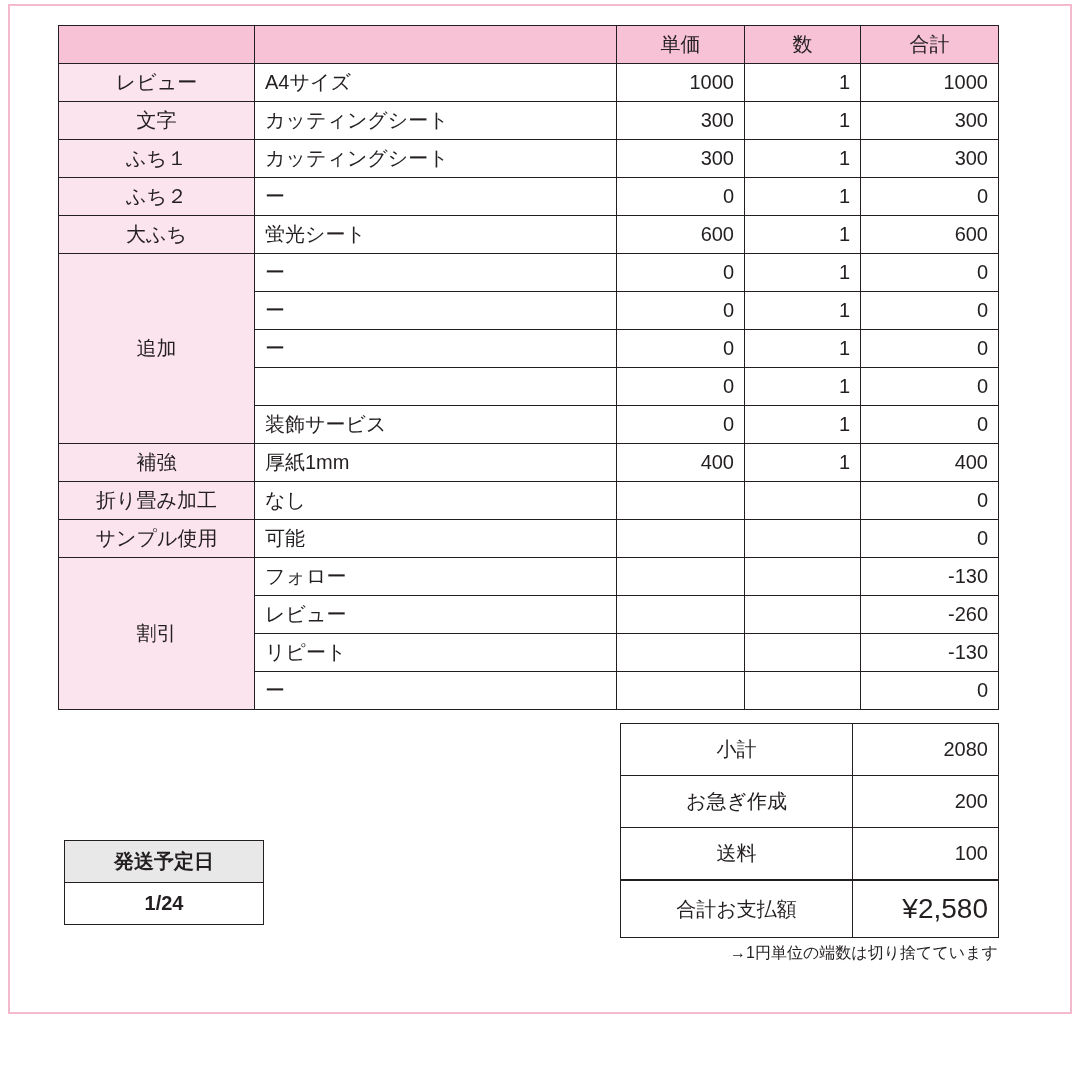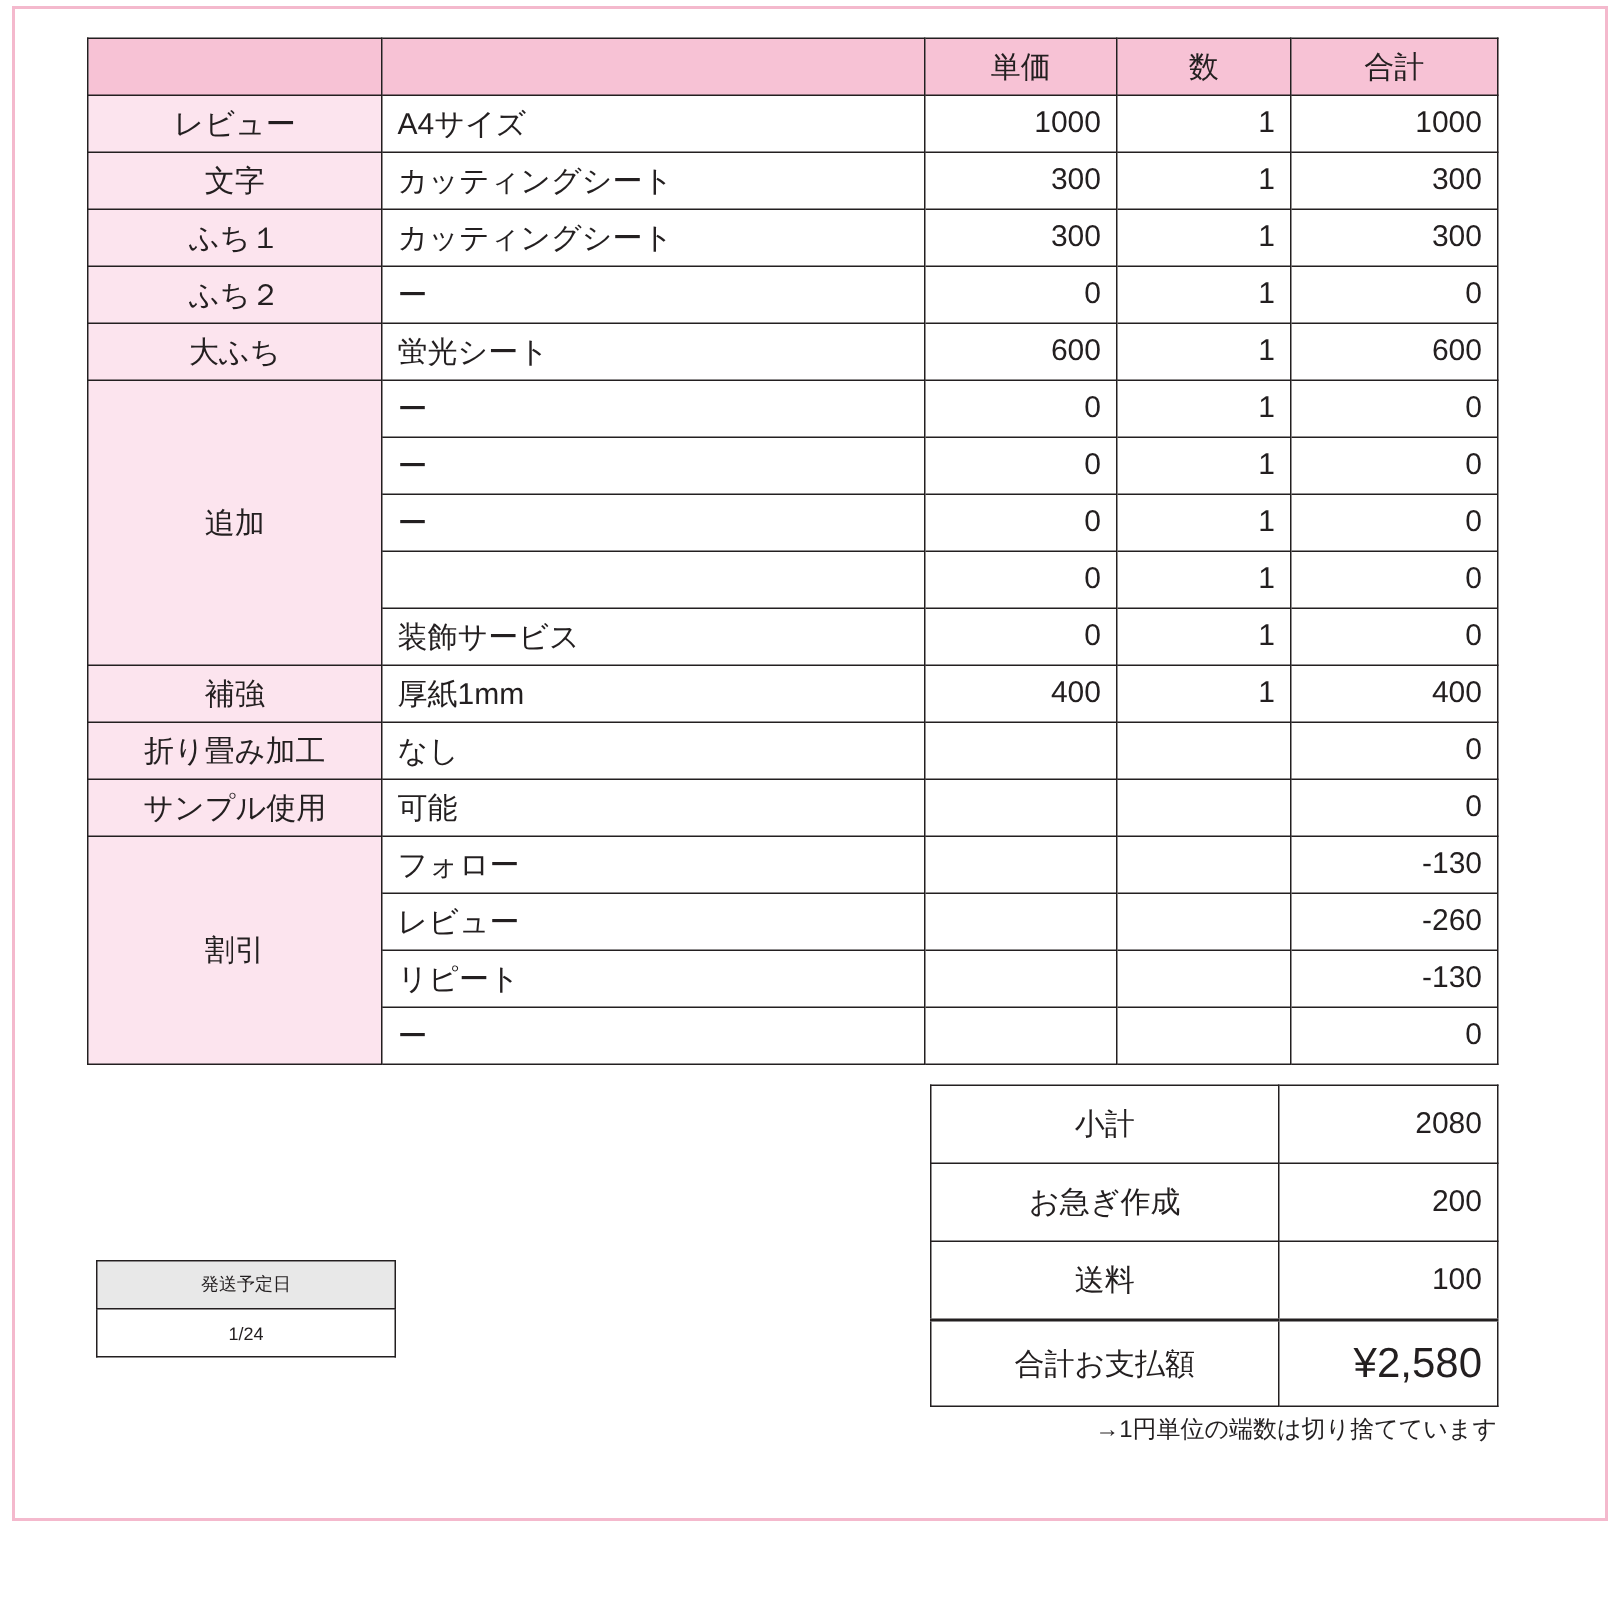--- a/index.html
+++ b/index.html
@@ -129,24 +129,24 @@
     top: 840px;
     width: 200px;
   }
   table.ship {
     border-collapse: collapse;
     table-layout: fixed;
     width: 200px;
   }
   table.ship td {
     border: 1px solid #231f20;
-    height: 32px;
+    height: 42px;
     text-align: center;
-    font-size: 12px;
-    font-weight: normal;
+    font-size: 20px;
+    font-weight: bold;
     box-sizing: border-box;
   }
   .ship-head { background: #e8e8e8; }
   .ship-val { background: #ffffff; font-size: 22px; }
 </style>
 </head>
 <body>
 
 <div id="page">
   <div class="frame"></div>

